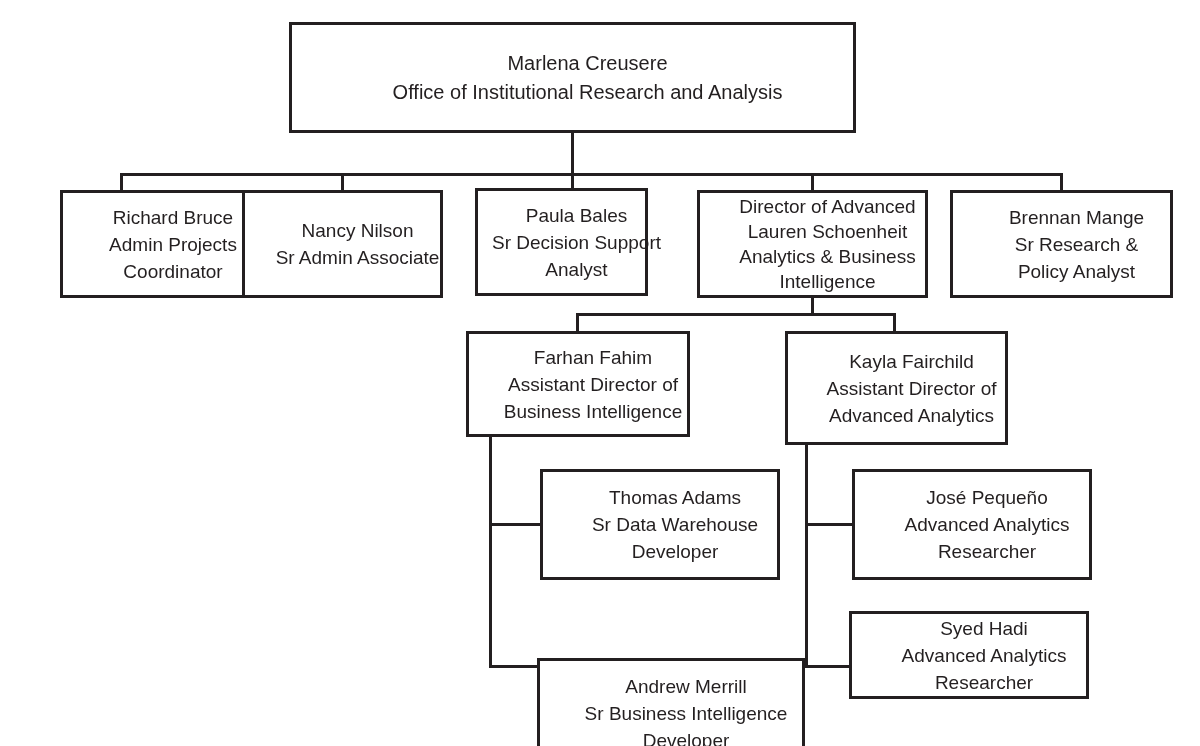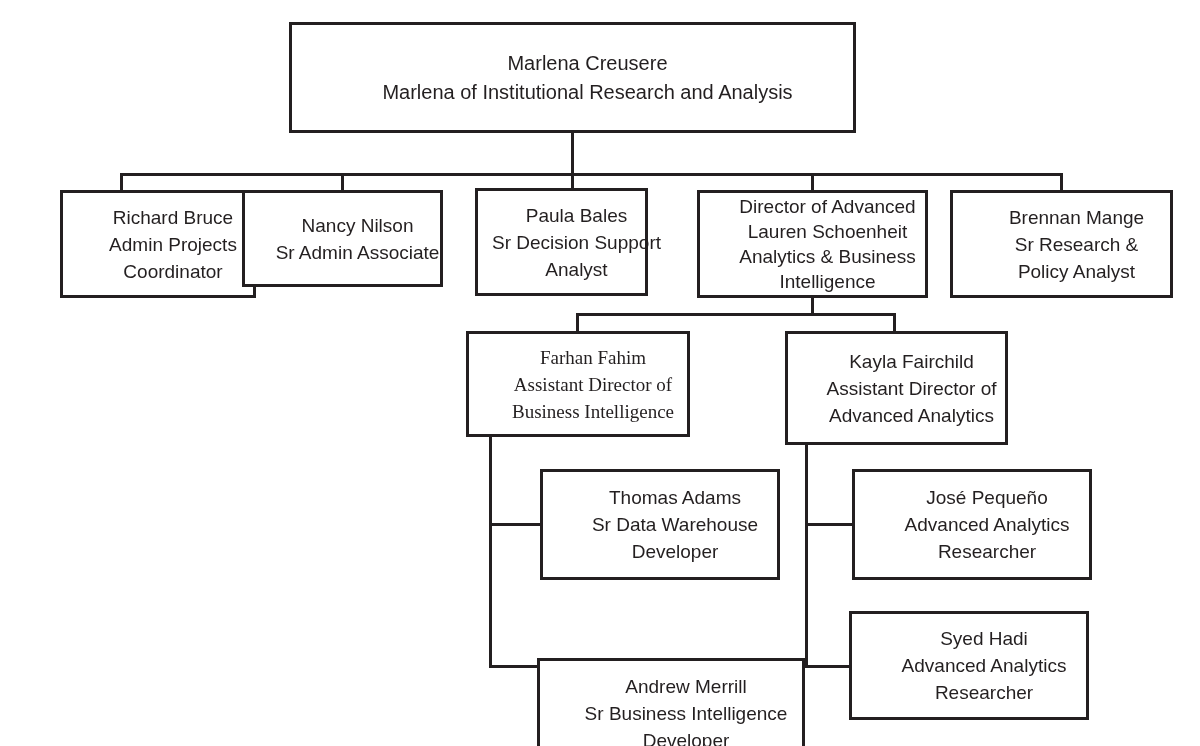--- a/index.html
+++ b/index.html
@@ -74,30 +74,30 @@
   <div class="v-line" style="left:489px;top:437px;width:3px;height:231px;"></div>
   <div class="h-line" style="left:489px;top:523px;width:51px;height:3px;"></div>
   <div class="h-line" style="left:489px;top:665px;width:48px;height:3px;"></div>
 
   <div class="v-line" style="left:805px;top:437px;width:3px;height:231px;"></div>
   <div class="h-line" style="left:805px;top:523px;width:47px;height:3px;"></div>
   <div class="h-line" style="left:805px;top:665px;width:44px;height:3px;"></div>
 
   <div class="node node--root" style="left:289px;top:22px;width:567px;height:111px;">
     <div class="line">Marlena Creusere</div>
-    <div class="line">Marlena of Institutional Research and Analysis</div>
+    <div class="line">Office of Institutional Research and Analysis</div>
   </div>
 
   <div class="node" style="left:24px;top:190px;width:196px;height:108px;margin-left:36px;">
     <div class="line">Richard Bruce</div>
     <div class="line">Admin Projects</div>
     <div class="line">Coordinator</div>
   </div>
 
-  <div class="node" style="left:242px;top:190px;width:201px;height:97px;">
+  <div class="node" style="left:242px;top:190px;width:201px;height:108px;">
     <div class="line">Nancy Nilson</div>
     <div class="line">Sr Admin Associate</div>
   </div>
 
   <div class="node" style="left:468px;top:188px;width:173px;height:108px;margin-left:7px;">
     <div class="line">Paula Bales</div>
     <div class="line">Sr Decision Support</div>
     <div class="line">Analyst</div>
   </div>
 
@@ -107,21 +107,21 @@
     <div class="line">Analytics &amp; Business</div>
     <div class="line">Intelligence</div>
   </div>
 
   <div class="node" style="left:950px;top:190px;width:223px;height:108px;">
     <div class="line">Brennan Mange</div>
     <div class="line">Sr Research &amp;</div>
     <div class="line">Policy Analyst</div>
   </div>
 
-  <div class="node" style="left:466px;top:331px;width:224px;height:106px;font-family:Liberation Serif, serif;">
+  <div class="node" style="left:466px;top:331px;width:224px;height:106px;">
     <div class="line">Farhan Fahim</div>
     <div class="line">Assistant Director of</div>
     <div class="line">Business Intelligence</div>
   </div>
 
   <div class="node" style="left:785px;top:331px;width:223px;height:114px;">
     <div class="line">Kayla Fairchild</div>
     <div class="line">Assistant Director of</div>
     <div class="line">Advanced Analytics</div>
   </div>
@@ -137,19 +137,19 @@
     <div class="line">Advanced Analytics</div>
     <div class="line">Researcher</div>
   </div>
 
   <div class="node" style="left:537px;top:611px;width:268px;height:111px;margin-top:47px;">
     <div class="line">Andrew Merrill</div>
     <div class="line">Sr Business Intelligence</div>
     <div class="line">Developer</div>
   </div>
 
-  <div class="node" style="left:849px;top:611px;width:240px;height:109px;">
+  <div class="node" style="left:849px;top:611px;width:240px;height:88px;">
     <div class="line">Syed Hadi</div>
     <div class="line">Advanced Analytics</div>
     <div class="line">Researcher</div>
   </div>
 
 </div>
 
 </body></html>

